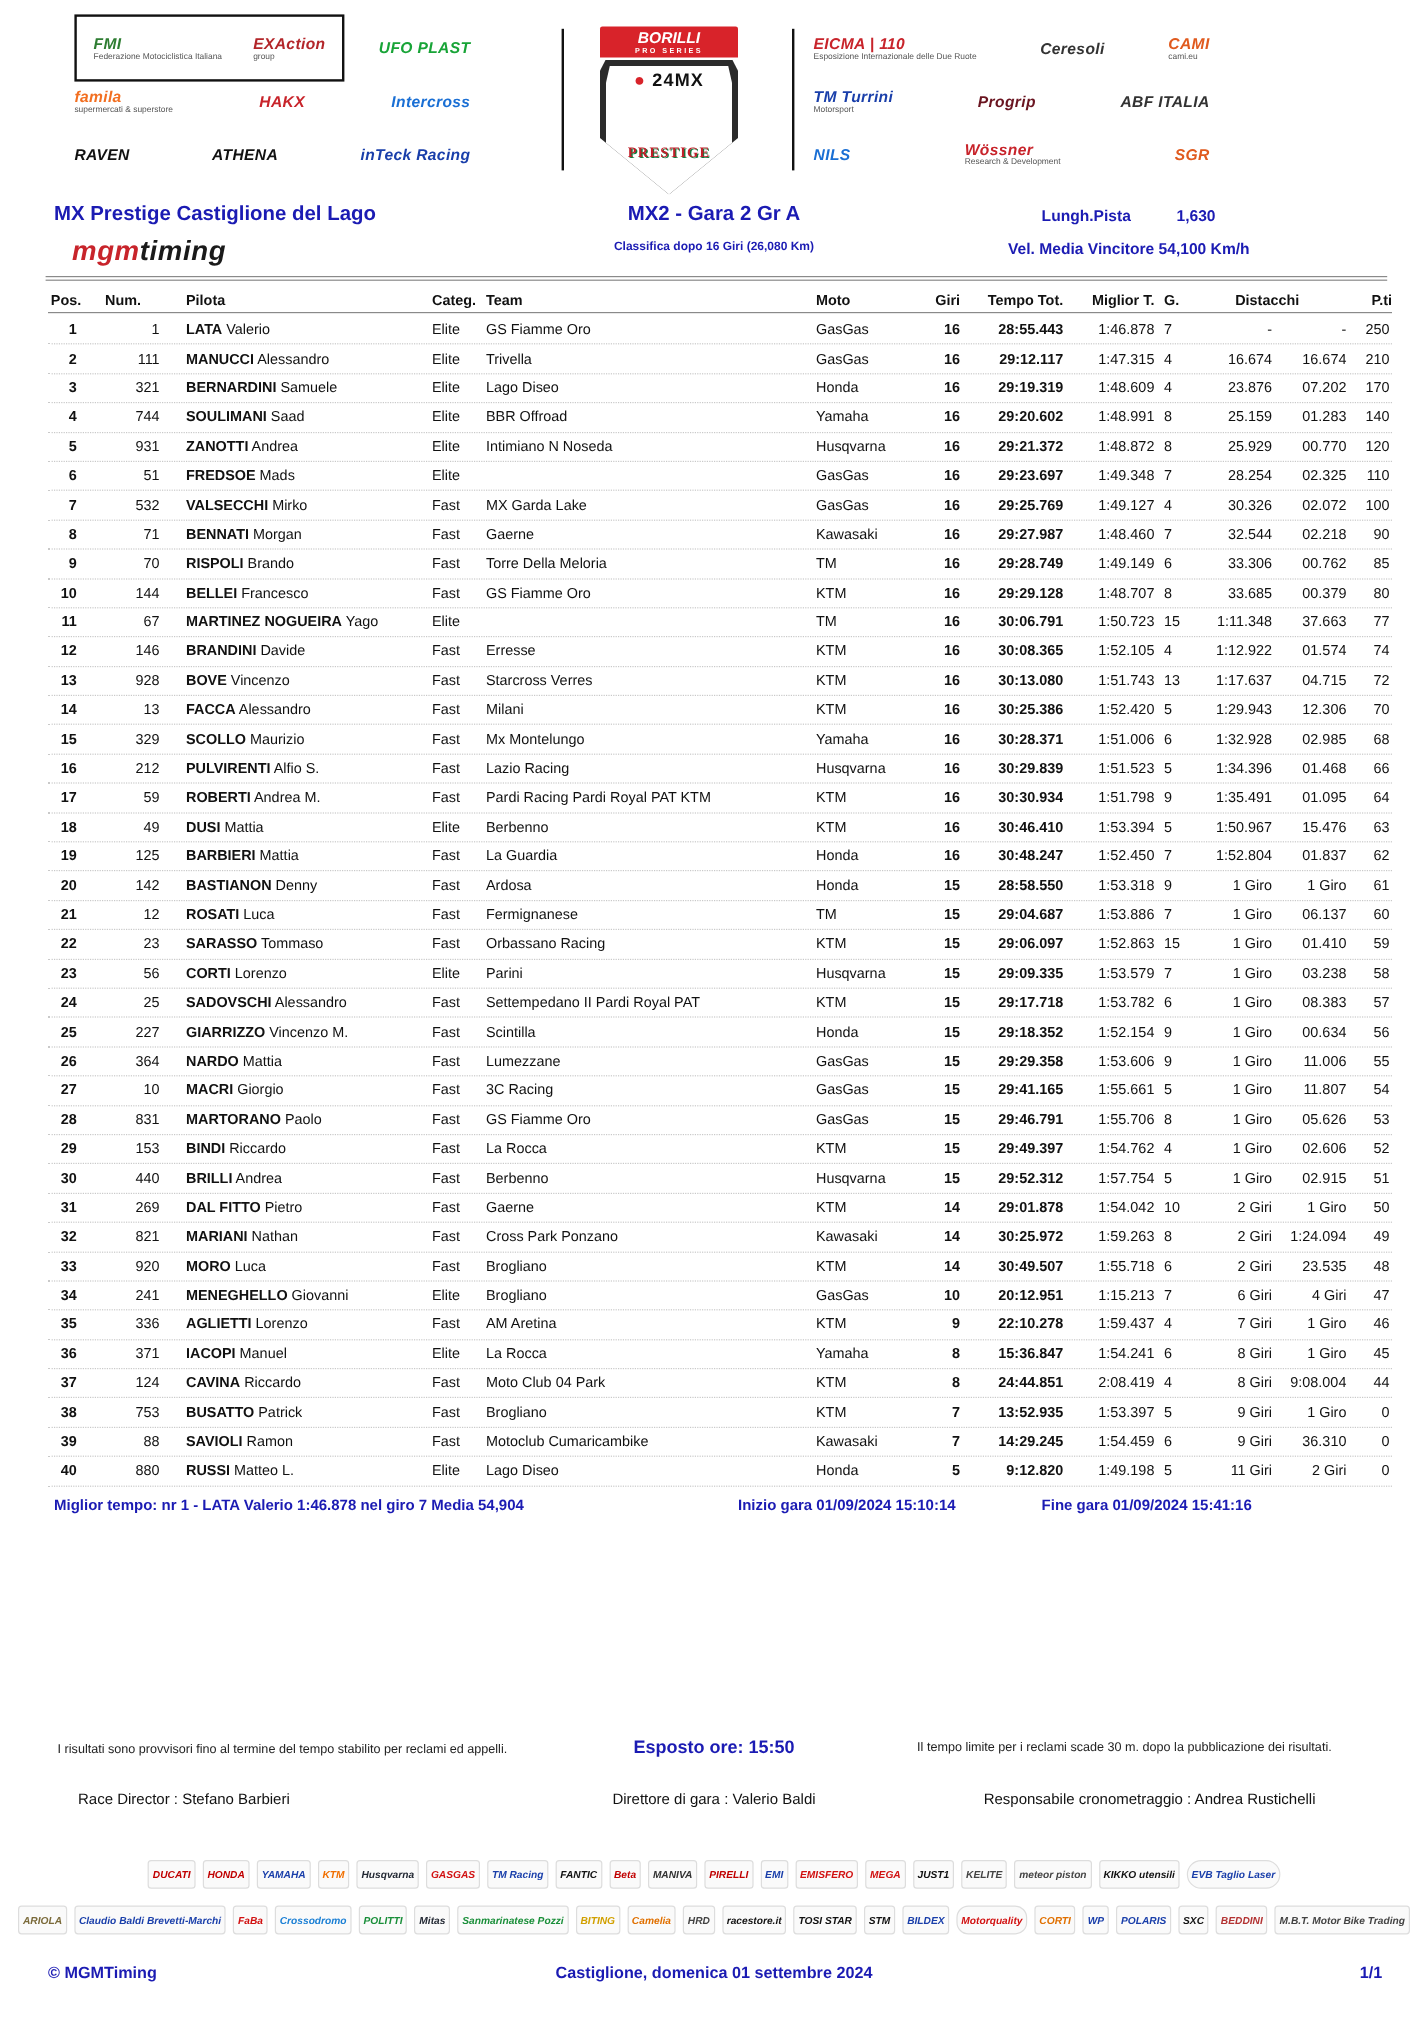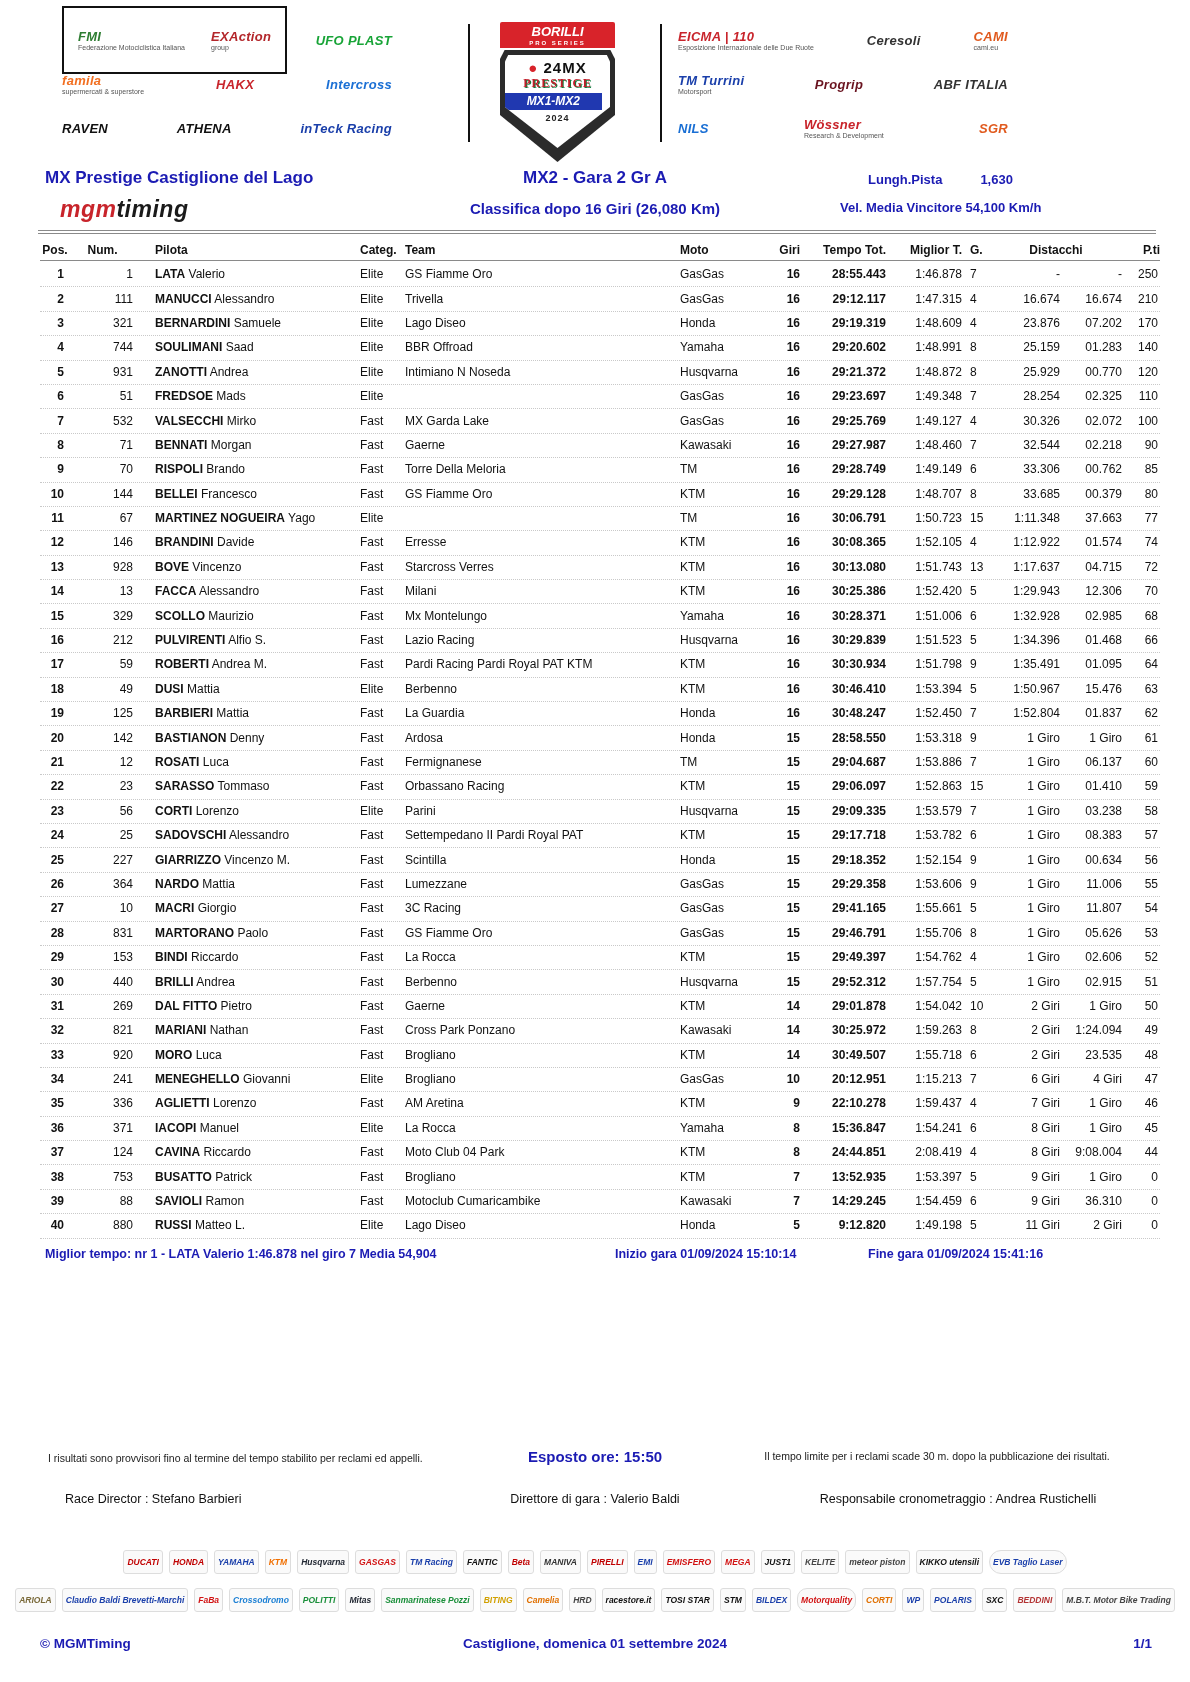--- a/index.html
+++ b/index.html
@@ -6,42 +6,42 @@
   html,body { background:#ffffff; }
   body { font-family:"Liberation Sans", sans-serif; color:#111; width:1190px; height:1682px; position:relative; overflow:hidden; }
 
   
   .top-logos { position:absolute; top:22px; left:0; width:1190px; height:140px; }
   .vline { position:absolute; top:2px; height:118px; width:2px; background:#111; }
   .logo-grid { position:absolute; display:flex; flex-direction:column; gap:8px; }
   .logo-row { display:flex; align-items:center; justify-content:space-between; height:36px; }
   .chip { font-weight:bold; font-size:13px; letter-spacing:.3px; white-space:nowrap; font-style:italic; }
   .chip small { display:block; font-size:7px; font-weight:normal; font-style:normal; color:#555; letter-spacing:0; }
-  .fmi-box { display:flex; gap:26px; align-items:center; border:2px solid #111; padding:4px 14px; height:68px; background:#fff; }
+  .fmi-box { display:flex; gap:26px; align-items:center; border:2px solid #111; padding:4px 14px; height:56px; background:#fff; }
 
   
   .badge-wrap { position:absolute; left:500px; top:0; width:115px; text-align:center; }
   .badge-banner { background:#d8232a; color:#fff; font-style:italic; font-weight:bold; font-size:13px; line-height:15px; padding-top:2px; border-radius:2px 2px 0 0; }
   .badge-banner small { display:block; font-size:6px; font-style:normal; letter-spacing:2px; line-height:9px; }
   .badge-shield { margin-top:2px; background:#2b2b2b; clip-path:polygon(4% 0,96% 0,100% 8%,100% 58%,50% 100%,0 58%,0 8%); padding:5px 5px 14px 5px; height:112px; display:flex; flex-direction:column; }
-  .badge-inner { background:#fff; flex:1; clip-path:polygon(3% 0,97% 0,100% 7%,100% 56%,50% 100%,0 56%,0 7%); display:flex; flex-direction:column; padding-top:4px; }
+  .badge-inner { background:#fff; flex:1; clip-path:polygon(3% 0,97% 0,100% 7%,100% 56%,50% 100%,0 56%,0 7%); display:flex; flex-direction:column; align-items:center; padding-top:4px;gap:44px; }
   .badge-brand { font-weight:bold; font-size:15px; letter-spacing:1px; color:#111; }
   .badge-brand .dot { color:#d8232a; }
   .badge-series { font-family:"Liberation Serif", serif; font-weight:bold; font-size:12px; color:#c21f2a; letter-spacing:1px; text-shadow:1px 1px 0 #0a7e3e; }
   .badge-classes { background:#2038b0; color:#fff; font-weight:bold; font-style:italic; font-size:12px; width:92%; line-height:17px; margin-top:2px; }
   .badge-year { font-weight:bold; font-size:9px; color:#222; margin-top:3px; letter-spacing:1px; }
 
   
   .title-band { position:absolute; top:168px; left:0; width:1190px; }
   .t-blue { color:#1b1bb3; font-weight:bold; }
   .event-title { position:absolute; left:45px; top:0; font-size:17px; }
   .mgm-logo { position:absolute; left:60px; top:28px; font-size:23px; font-weight:bold; font-style:italic; letter-spacing:.5px; }
   .mgm-logo .p1 { color:#c8242b; } .mgm-logo .p2 { color:#1a1a1a; }
   .race-title { position:absolute; left:0; right:0; text-align:center; top:0; font-size:17px; }
-  .race-subtitle { position:absolute; left:0; right:0; text-align:center; top:32px; font-size:15px; }
+  .race-subtitle { position:absolute; left:0; right:0; text-align:center; top:32px; font-size:10px; }
   .track-len { position:absolute; left:868px; top:4px; font-size:13px; }
   .track-len .val { margin-left:38px; }
   .avg-speed { position:absolute; left:840px; top:32px; font-size:13px; }
 
   
   .dbl-rule { position:absolute; top:230px; left:38px; width:1118px; height:4px; border-top:1px solid #8a8a8a; border-bottom:1px solid #8a8a8a; }
   .grid13 { display:grid; grid-template-columns:30px 65px 225px 45px 275px 85px 35px 86px 76px 28px 70px 62px 38px; }
   .thead { position:absolute; top:239px; left:40px; width:1120px; font-size:12px; font-weight:bold; height:22px; align-items:center; border-bottom:1px solid #8a8a8a; }
   .thead .h-pos { text-align:center; }
   .thead .h-num { text-align:center; }

